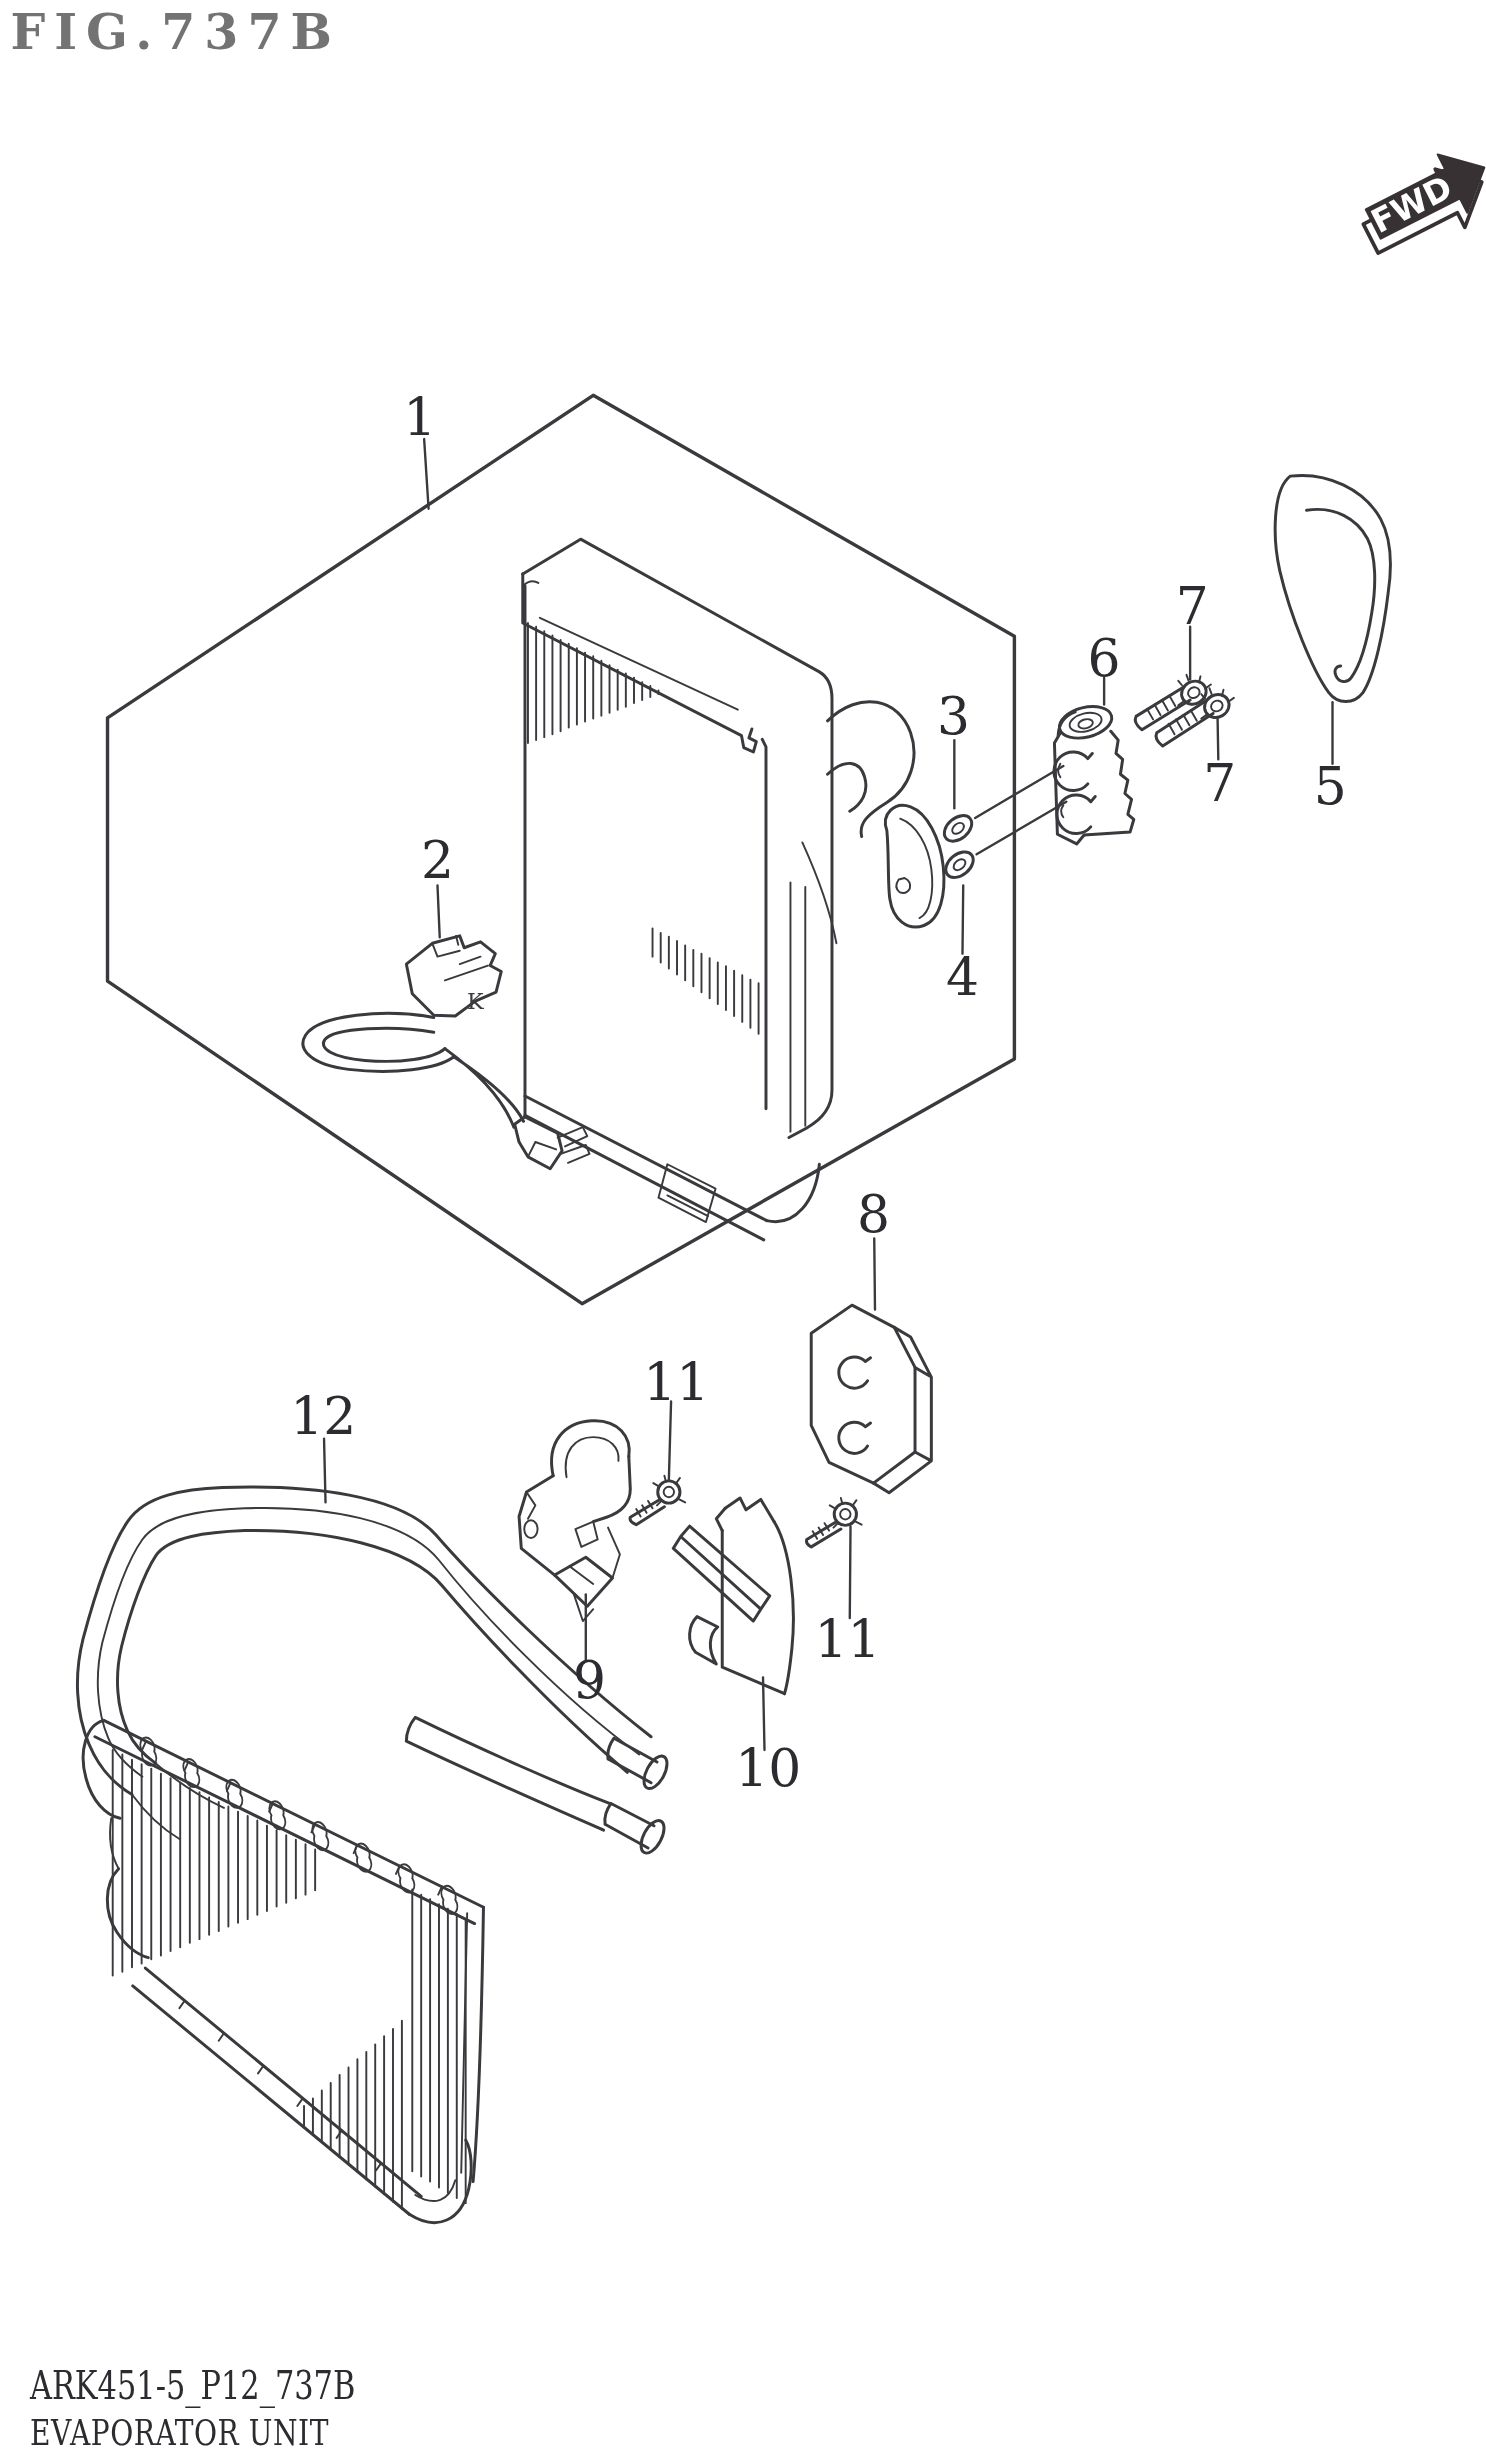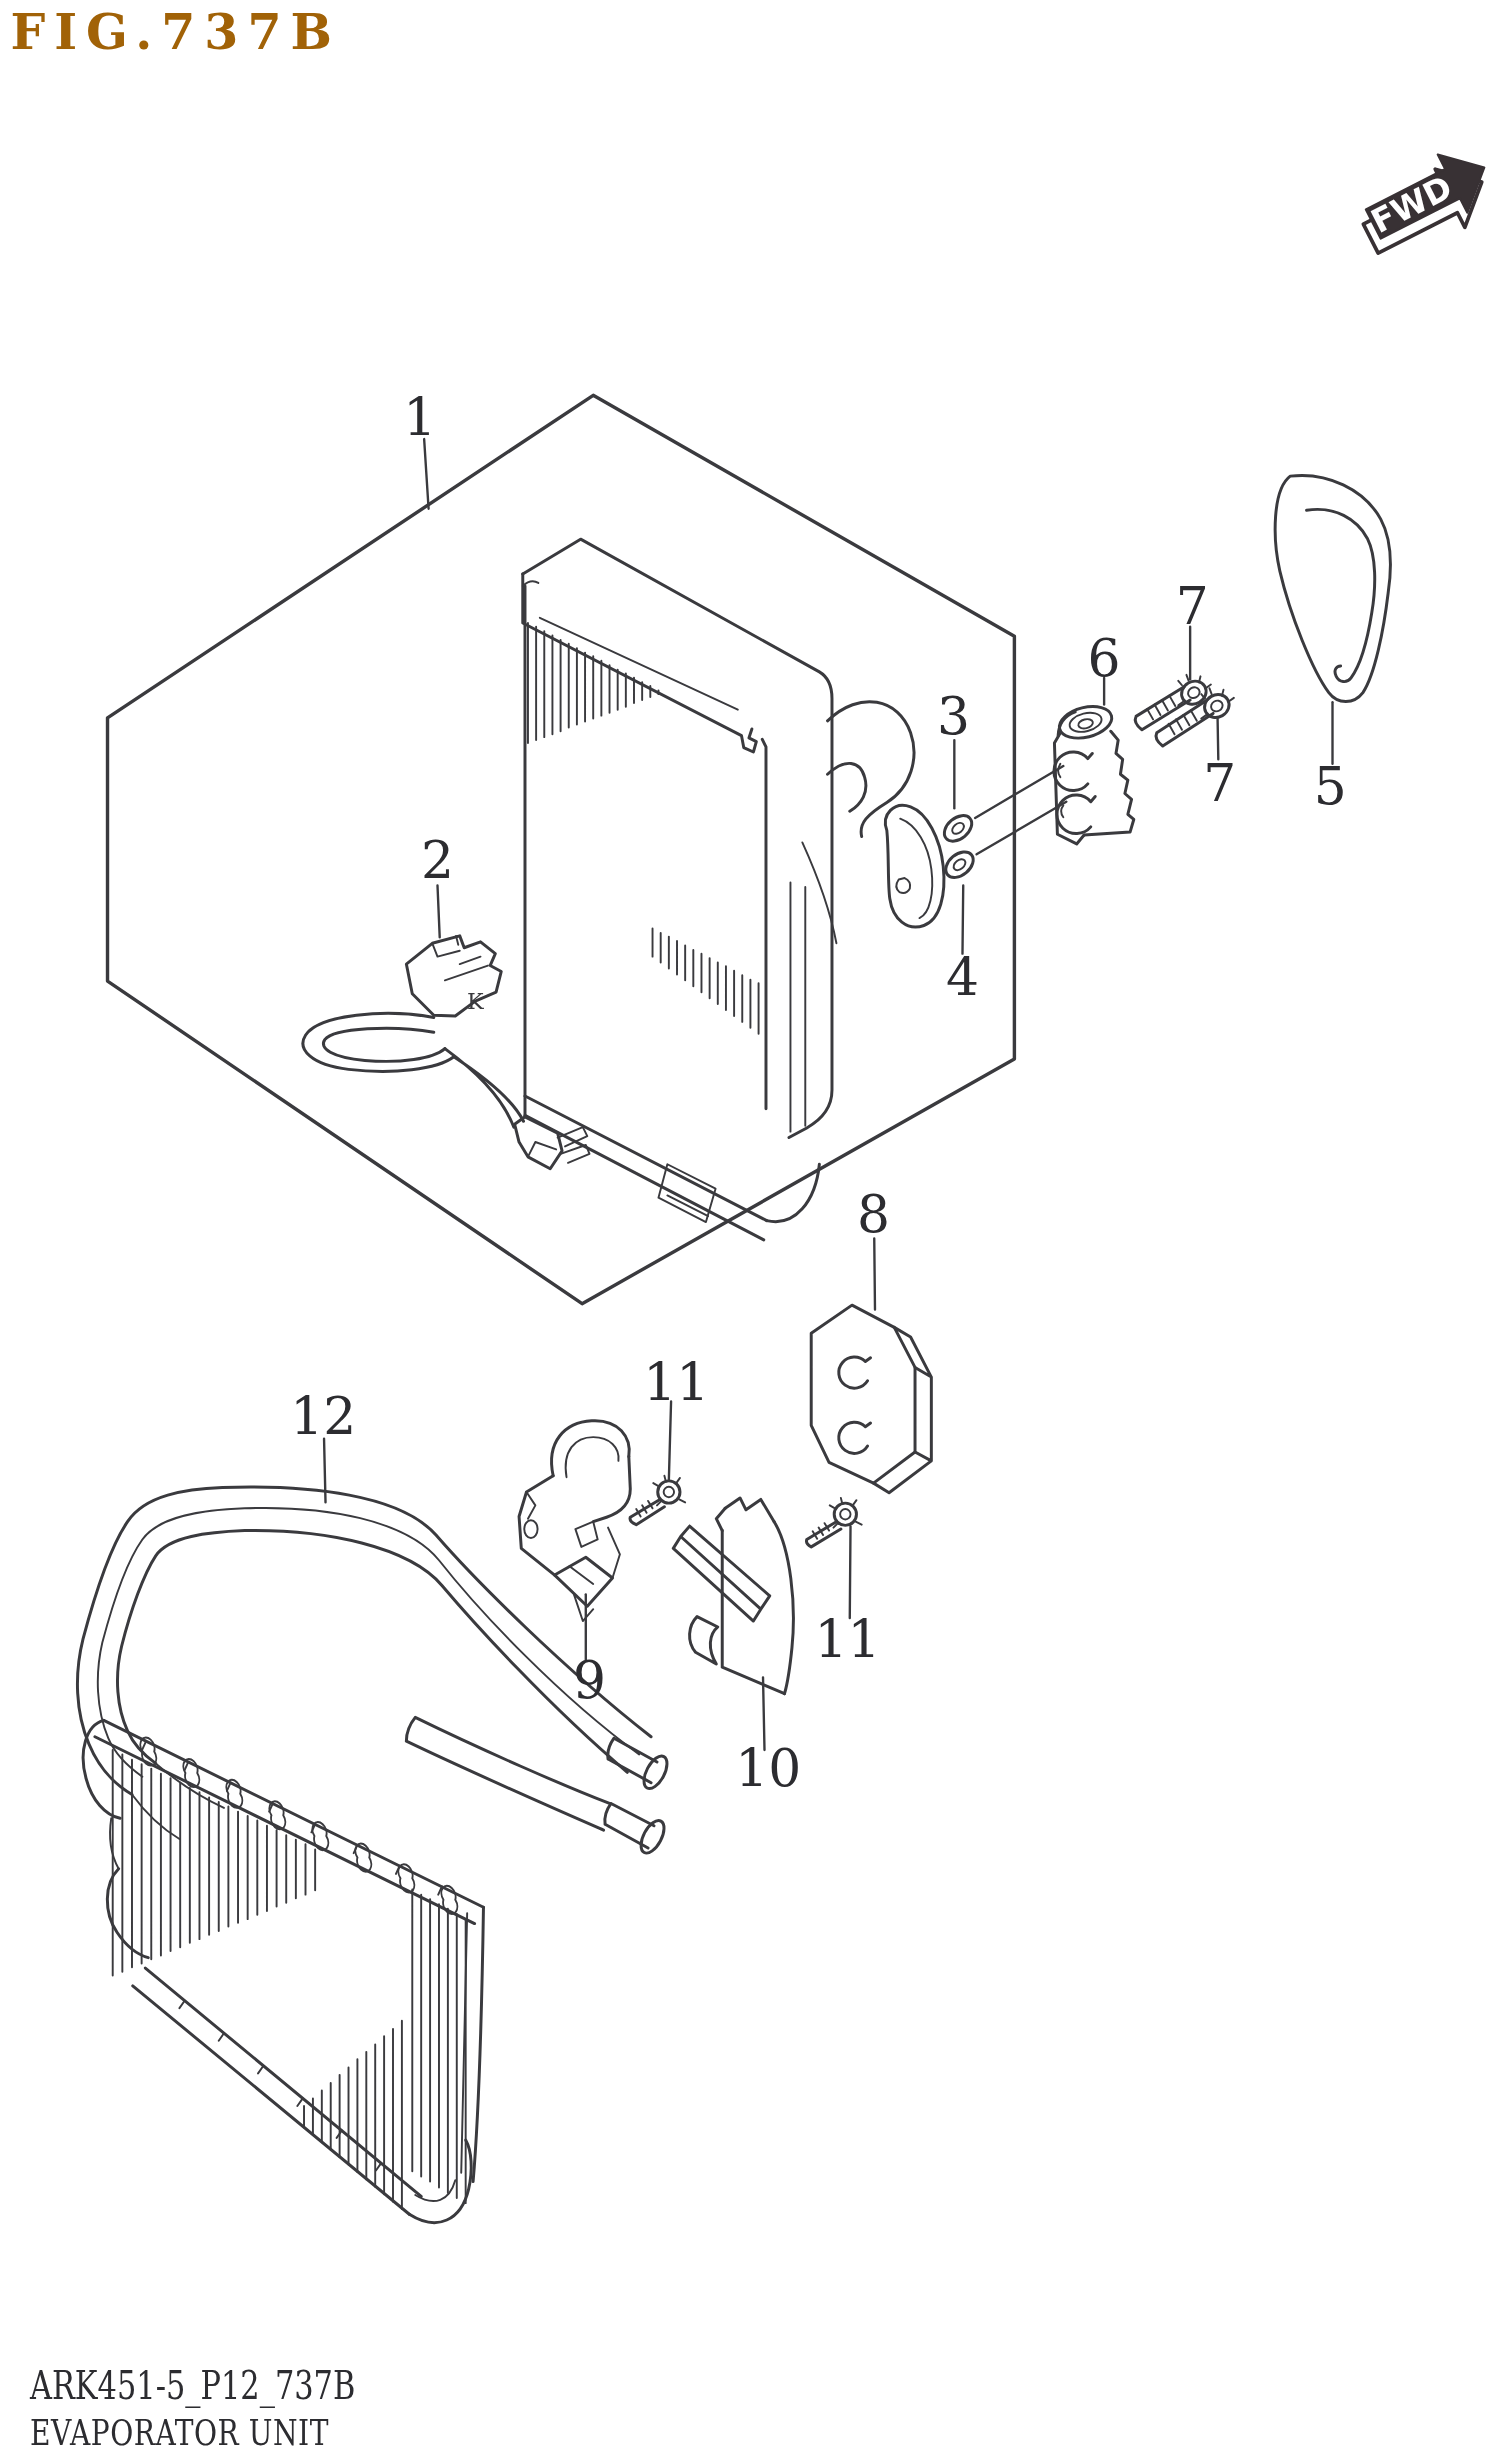--- a/index.html
+++ b/index.html
@@ -1,19 +1,19 @@
 <!DOCTYPE html>
 <html style="font-size:12px"><head>
 <meta charset="utf-8">
 <style>
   html,body{margin:0;padding:0;background:#f4f4f4;}
   .page{position:relative;width:1486px;height:2462px;background:#ffffff;overflow:hidden;
         font-family:"DejaVu Serif","Liberation Serif",serif;color:#2c2c30;}
   .fig-title{position:absolute;left:10.4px;top:3px;font-size:49px;font-weight:600;
-             letter-spacing:9px;color:#a16207;white-space:nowrap;}
+             letter-spacing:9px;color:#737373;white-space:nowrap;}
   .footer{position:absolute;left:30px;white-space:nowrap;color:#2c2c30;transform-origin:left top;}
   .footer-code{top:2363px;font-size:39px;transform:scaleX(0.78);letter-spacing:0px;}
   .footer-caption{top:2412px;font-size:36px;transform:scaleX(0.78);letter-spacing:0.7px;}
   svg.diagram{position:absolute;left:0;top:0;}
   svg .ln{stroke:#3a3a3e;fill:none;stroke-width:4;stroke-linecap:round;stroke-linejoin:round;}
   svg .thin{stroke-width:2.6;}
   svg .thick{stroke-width:4.6;}
   svg .leader{stroke:#3a3a3e;fill:none;stroke-width:3.2;stroke-linecap:round;}
   svg .part-label{font-family:"DejaVu Serif","Liberation Serif",serif;font-size:70px;
                   fill:#2c2c30;text-anchor:middle;}

